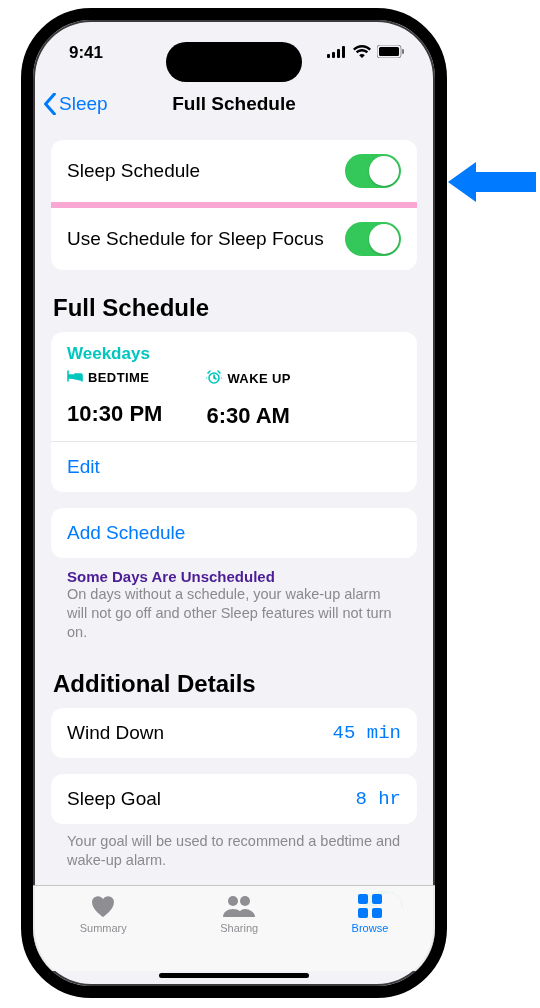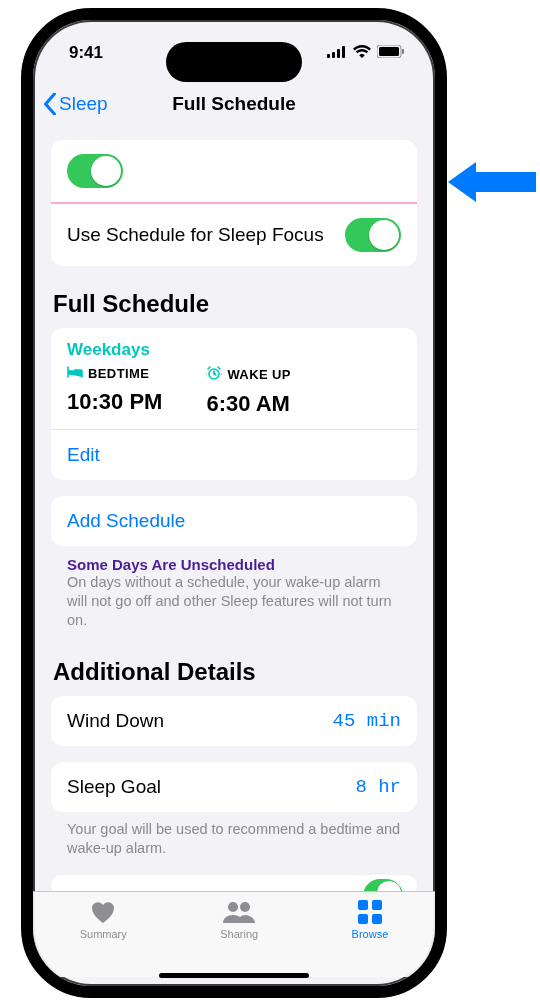--- a/index.html
+++ b/index.html
@@ -83,21 +83,21 @@
       border-radius: 12px;
       overflow: hidden;
     }
 
     .row {
       display: flex;
       align-items: center;
       padding: 14px 16px;
       font-size: 19px;
     }
-    .row + .row { border-top: 2px solid #f9a8d4; }
+    .row + .row { border-top: 6px solid #f9a8d4; }
     .row-label { flex: 1; }
     .row-value { color: #007AFF; font-size: 19px; font-family: Liberation Mono, monospace; }
 
     
     .toggle {
       width: 56px;
       height: 34px;
       background: #34C759;
       border-radius: 17px;
       position: relative;
@@ -142,21 +142,21 @@
     }
     .time-col { }
     .time-lbl {
       display: flex;
       align-items: center;
       gap: 5px;
       font-size: 13px;
       font-weight: 700;
       letter-spacing: 0.4px;
       color: #000;
-      margin-bottom: 8px;
+      margin-bottom: 16px;
     }
     .time-lbl .teal { color: #00C7BE; }
     .time-val {
       font-size: 22px;
       font-weight: 700;
     }
     .edit-link {
       border-top: 1px solid #e5e5ea;
       padding: 14px 16px;
       color: #007AFF;
@@ -178,21 +178,21 @@
     .unsched-body {
       color: #8a8a8e;
       font-size: 14.5px;
       line-height: 1.3;
       padding: 0 16px 4px 16px;
     }
 
     
     .tab-bar {
       position: absolute;
-      bottom: 9px; left: 0; right: 0;
+      bottom: 15px; left: 0; right: 0;
       height: 86px;
       background: rgba(248,248,248,0.94);
       border-top: 0.5px solid rgba(0,0,0,0.2);
       display: flex;
       justify-content: space-around;
       padding-top: 6px;
     }
     .tab {
       display: flex;
       flex-direction: column;
@@ -275,20 +275,21 @@
         </svg>
       <span>Sleep</span>
     </div>
     <div class="nav-title">Full Schedule</div>
   </div>
 
   <div class="content">
 
     <div class="card">
       <div class="row">
+        <span class="row-label">Sleep Schedule</span>
         <div class="toggle"></div>
       </div>
       <div class="row">
         <span class="row-label">Use Schedule for Sleep Focus</span>
         <div class="toggle"></div>
       </div>
     </div>
 
     <div class="section-header">Full Schedule</div>
     <div class="card">

